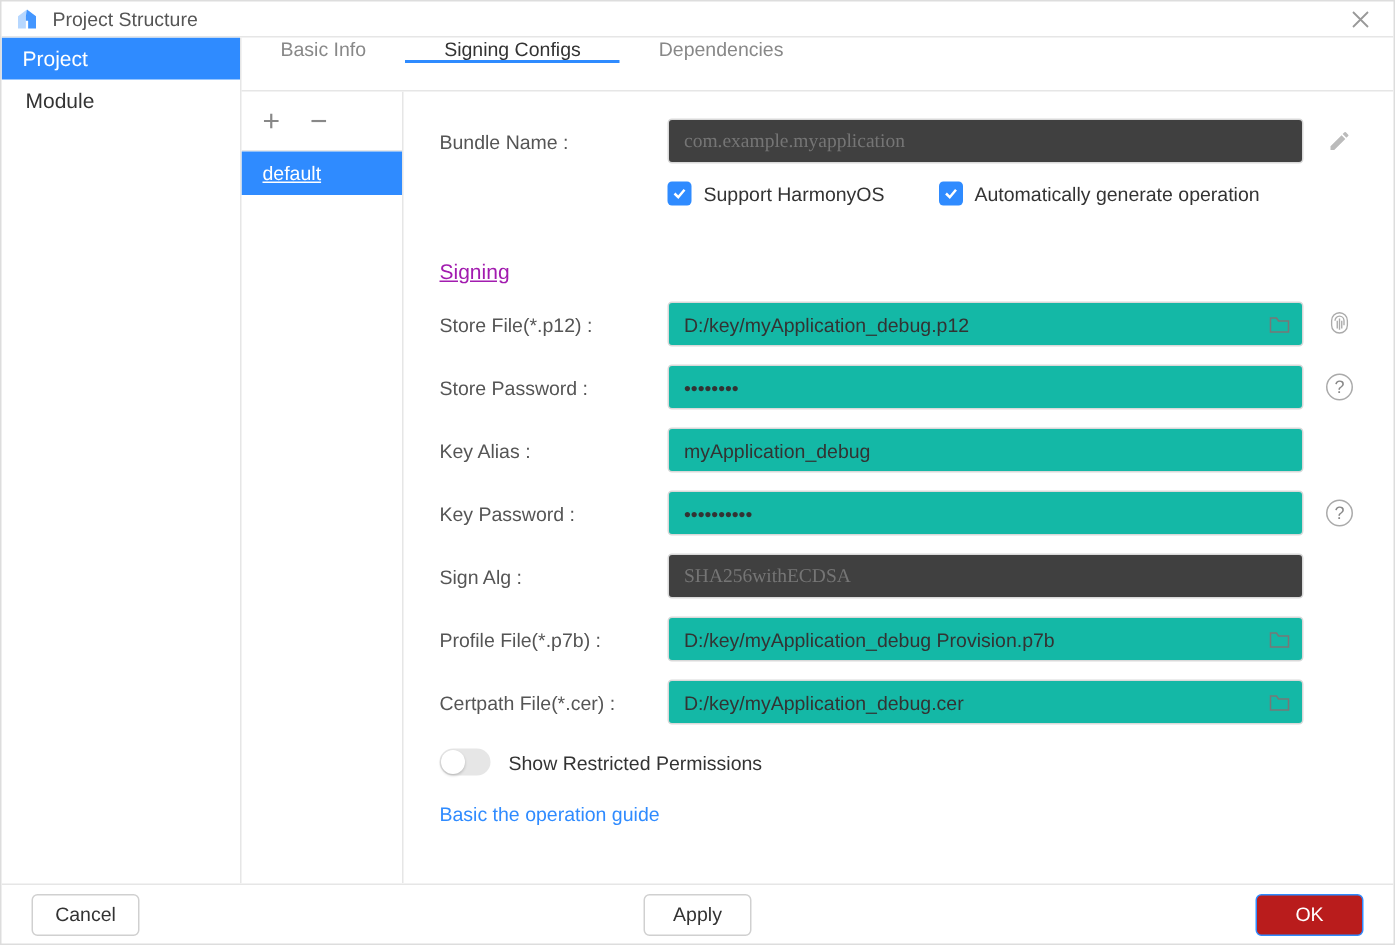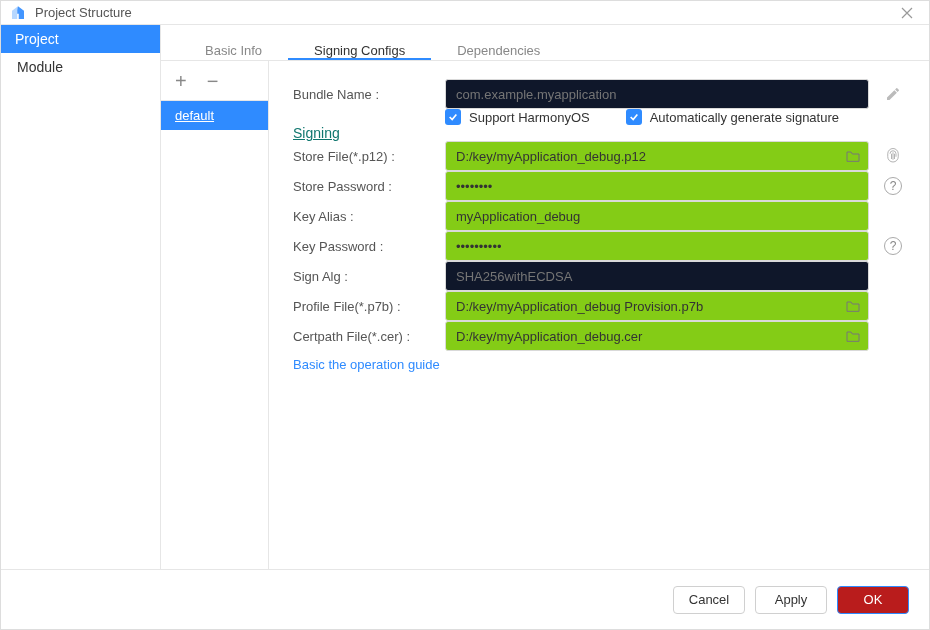--- a/index.html
+++ b/index.html
@@ -63,22 +63,21 @@
       flex: 1;
       display: flex;
       flex-direction: column;
       min-width: 0;
     }
     
     .tabs {
       display: flex;
       height: 36px;
       border-bottom: 1px solid #e6e6e6;
-      align-items: flex-end;
-      padding-left: 18px;
+      align-items: flex-start;
     }
     .tab {
       padding: 0 26px;
       display: flex;
       align-items: center;
       color: #888;
       cursor: pointer;
       border-bottom: 2px solid transparent;
       font-size: 13px;
     }
@@ -121,21 +120,21 @@
     }
     .config-item.active {
       background: #2f8bff;
       color: #fff;
     }
     .form-col {
       flex: 1;
       padding: 18px 24px 12px 24px;
       display: flex;
       flex-direction: column;
-      gap: 0;
+      gap: 12px;
       overflow: auto;
     }
     .row {
       display: flex;
       align-items: center;
       gap: 12px;
     }
     .row .label {
       width: 140px;
       color: #555;
@@ -155,25 +154,26 @@
       color: #999;
     }
     input[type="text"], input[type="password"] {
       width: 100%;
       height: 30px;
       border: 1px solid #d9d9d9;
       border-radius: 3px;
       padding: 0 10px;
       font-size: 13px;
       color: #333;
-      background: #84cc16;
+      background: #14b8a6;
     }
     input.disabled {
-      background: #0f172a;
+      background: #404040;
       color: #999;
+      font-family: Liberation Serif, serif;
     }
     .input-with-icon {
       position: relative;
       width: 100%;
     }
     .input-with-icon input { padding-right: 32px; }
     .input-with-icon .folder-ic {
       position: absolute;
       right: 8px;
       top: 50%;
@@ -198,22 +198,22 @@
       width: 16px; height: 16px;
       background: #2f8bff;
       border-radius: 3px;
       display: flex;
       align-items: center;
       justify-content: center;
     }
     .checkbox .box svg { stroke: #fff; }
     .section-title {
       font-size: 14px;
-      color: #0f766e;
-      margin-top: 0;
+      color: #a21caf;
+      margin-top: 24px;
       text-decoration: underline;
     }
     .toggle-row {
       display: flex;
       align-items: center;
       gap: 12px;
       margin-top: 4px;
     }
     .toggle {
       width: 34px; height: 18px;
@@ -246,25 +246,25 @@
       border-radius: 50%;
       display: flex;
       align-items: center;
       justify-content: center;
       font-size: 12px;
       color: #888;
       cursor: pointer;
     }
     
     .footer {
-      height: 60px;
+      height: 40px;
       border-top: 1px solid #e6e6e6;
       display: flex;
       align-items: center;
-      justify-content: flex-end;
+      justify-content: space-between;
       gap: 10px;
       padding: 0 20px;
     }
     .btn {
       height: 28px;
       min-width: 72px;
       border: 1px solid #d0d0d0;
       background: #fff;
       border-radius: 4px;
       font-size: 13px;
@@ -343,21 +343,21 @@
                 </svg>
               </span>
             <span>Support HarmonyOS</span>
           </div>
           <div class="checkbox">
             <span class="box">
                 <svg width="10" height="10" viewBox="0 0 12 12">
                   <path d="M2 6 L5 9 L10 3" stroke="#fff" stroke-width="2" fill="none"></path>
                 </svg>
               </span>
-            <span>Automatically generate signature</span>
+            <span>Automatically generate operation</span>
           </div>
         </div>
 
         <div class="section-title">Signing</div>
 
         <div class="row">
           <div class="label">Store File(*.p12) :</div>
           <div class="control">
             <div class="input-with-icon">
               <input type="text" value="D:/key/myApplication_debug.p12" style="">
@@ -436,20 +436,26 @@
               <span class="folder-ic">
                 <svg width="16" height="14" viewBox="0 0 24 20">
                     <path d="M3 4 h6 l2 3 h10 v11 H3 Z" fill="none" stroke="#777" stroke-width="1.5"></path>
                   </svg>
               </span>
             </div>
           </div>
           <div class="tail"></div>
         </div>
 
+        <div class="toggle-row">
+          <div class="toggle">
+              <div class="knob"></div>
+            </div>
+          <span>Show Restricted Permissions</span>
+        </div>
 
         <div class="link">Basic the operation guide</div>
 
       </div>
     </div>
   </div>
 </div>
 
 <div class="footer">
   <button class="btn">Cancel</button>

